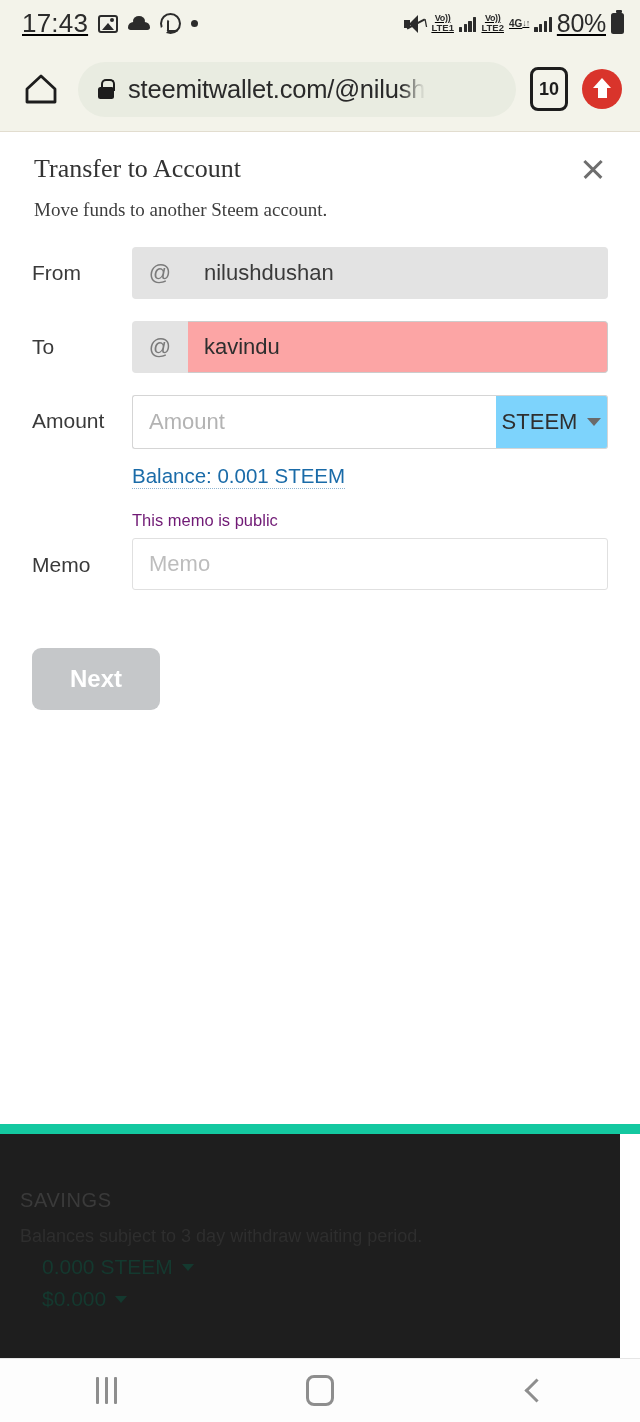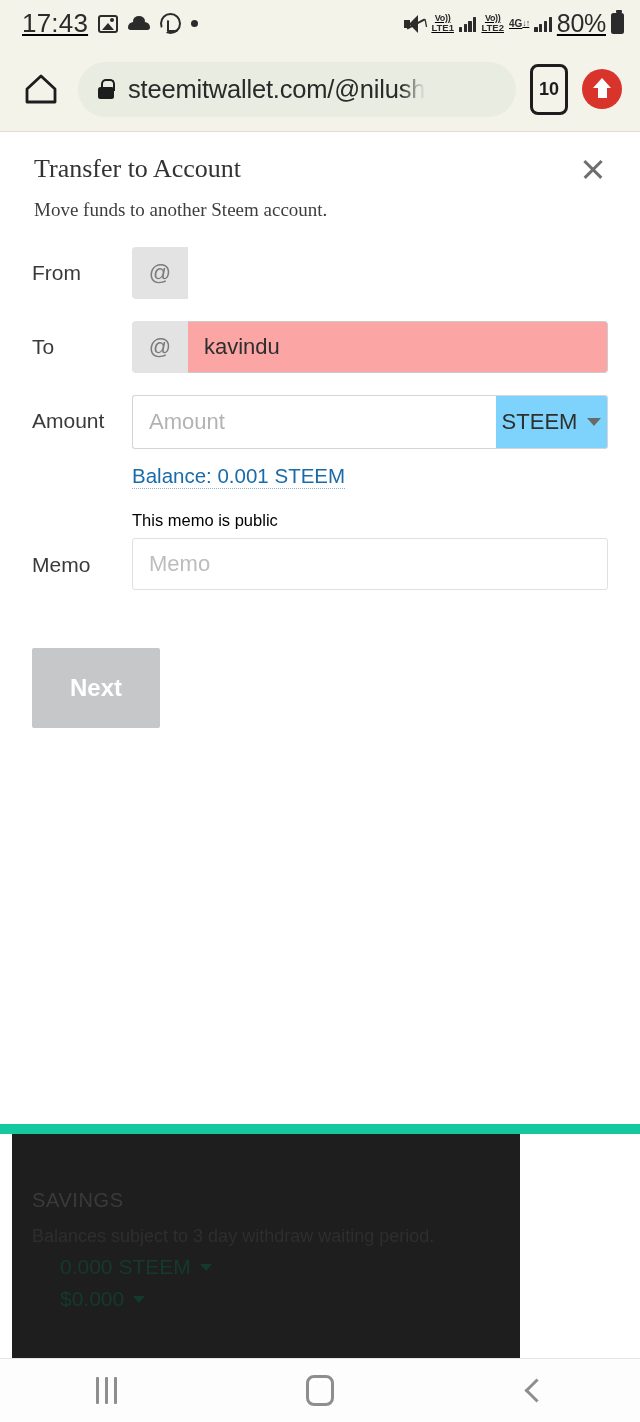--- a/index.html
+++ b/index.html
@@ -72,21 +72,21 @@
   .lock{ width:16px;height:20px;position:relative;flex:0 0 auto; }
   .lock:before{ content:"";position:absolute;bottom:0;left:0;width:16px;height:12px;background:#1d1d1d;border-radius:2.5px; }
   .lock:after{ content:"";position:absolute;top:0;left:3.3px;width:9.4px;height:10px;border:2.6px solid #1d1d1d;border-bottom:none;border-radius:5px 5px 0 0; }
   .url-text{
     font-size:25.5px;color:#2a2a2a;white-space:nowrap;overflow:hidden;
     letter-spacing:-.2px;
     -webkit-mask-image:linear-gradient(to right,#000 92%,transparent 100%);
             mask-image:linear-gradient(to right,#000 92%,transparent 100%);
   }
   .tabs-btn{
-    width:38px;height:51px;border:3px solid #1d1d1d;border-radius:8px;
+    width:38px;height:44px;border:3px solid #1d1d1d;border-radius:8px;
     display:flex;align-items:center;justify-content:center;flex:0 0 auto;cursor:pointer;
   }
   .tabs-btn span{ font-size:18px;font-weight:bold;color:#1d1d1d; }
   .upload-btn{
     width:40px;height:40px;border-radius:50%;background:#d9342b;
     display:flex;align-items:center;justify-content:center;flex:0 0 auto;cursor:pointer;
   }
   .up-arrow{ width:0;height:0;position:relative; }
   .up-arrow:before{ content:"";position:absolute;left:-9px;top:-11px;border-left:9px solid transparent;border-right:9px solid transparent;border-bottom:10px solid #fff; }
   .up-arrow:after{ content:"";position:absolute;left:-4.5px;top:-1px;width:9px;height:10px;background:#fff; }
@@ -136,45 +136,45 @@
     border-radius:0 3px 3px 0;display:flex;align-items:center;justify-content:center;gap:10px;
     font-size:22px;color:#2f2f2f;cursor:pointer;
   }
   .caret{ width:0;height:0;border-left:7px solid transparent;border-right:7px solid transparent;border-top:8px solid #6a6a6a; }
 
   .balance-link{
     display:inline-block;margin-top:15px;font-size:20.5px;color:#1a6ba8;
     border-bottom:1px dotted #8fb4d0;cursor:pointer;text-decoration:none;
   }
 
-  .memo-hint{ font-size:16.5px;color:#000000;margin-bottom:8px; }
+  .memo-hint{ font-size:16.5px;color:#701a75;margin-bottom:8px; }
   .memo-input{
     width:100%;height:52px;border:1px solid #e0e0e0;border-radius:3px;
     font-size:22px;padding:0 16px;outline:none;background:#fff;color:#2e2e2e;
     font-family:"Liberation Sans", sans-serif;
   }
   .memo-input::placeholder{ color:#bdbdbd; }
 
   .next-wrap{ padding:36px 32px 0 32px; }
   .next-btn{
-    width:128px;height:80px;background:#c5c7c9;border:none;border-radius:2px;
+    width:128px;height:62px;background:#c5c7c9;border:none;border-radius:9px;
     color:#fff;font-size:24px;font-weight:bold;cursor:pointer;
     font-family:"Liberation Sans", sans-serif;
   }
 
   
   .teal-bar{ position:absolute;left:0;top:1124px;width:640px;height:10px;background:#14c8a0;z-index:5; }
   .dark-panel{
-    position:absolute;left:12px;top:1133px;width:508px;height:225px;
+    position:absolute;left:0;top:1133px;width:620px;height:225px;
     background:#1e1e1e;z-index:4;overflow:hidden;
   }
   .dark-panel .dp-inner{ padding:56px 20px 0 20px; }
   .savings-title{ font-size:20px;color:#3a3a3a;letter-spacing:.6px; }
   .savings-note{ font-size:18px;color:#2e2e2e;margin-top:14px; }
-  .savings-val{ font-size:21px;color:#14392f;margin-top:8px;margin-left:28px;display:flex;align-items:center;gap:9px; }
+  .savings-val{ font-size:21px;color:#14392f;margin-top:8px;margin-left:22px;display:flex;align-items:center;gap:9px; }
   .dcaret{ width:0;height:0;border-left:6px solid transparent;border-right:6px solid transparent;border-top:7px solid #14392f; }
 
   
   .nav-bar{
     position:absolute;left:0;top:1358px;width:640px;height:64px;background:#fdfdfd;
     display:flex;align-items:center;justify-content:space-around;
     border-top:1px solid #e6e6e6;z-index:6;
   }
   .nav-btn{ width:120px;height:64px;display:flex;align-items:center;justify-content:center;cursor:pointer; }
   .recents{ display:flex;gap:6px; }
@@ -253,20 +253,21 @@
     <div class="close-x"></div>
   </div>
 
   <div class="form">
 
     <div class="row">
       <div class="row-label">From</div>
       <div class="row-field">
         <div class="at-group">
           <div class="at-prefix">@</div>
+          <input class="fld readonly" type="text" readonly="" value="nilushdushan" style="">
         </div>
       </div>
     </div>
 
     <div class="row">
       <div class="row-label">To</div>
       <div class="row-field">
         <div class="at-group">
           <div class="at-prefix">@</div>
           <input class="fld" type="text" value="kavindu" style="">

